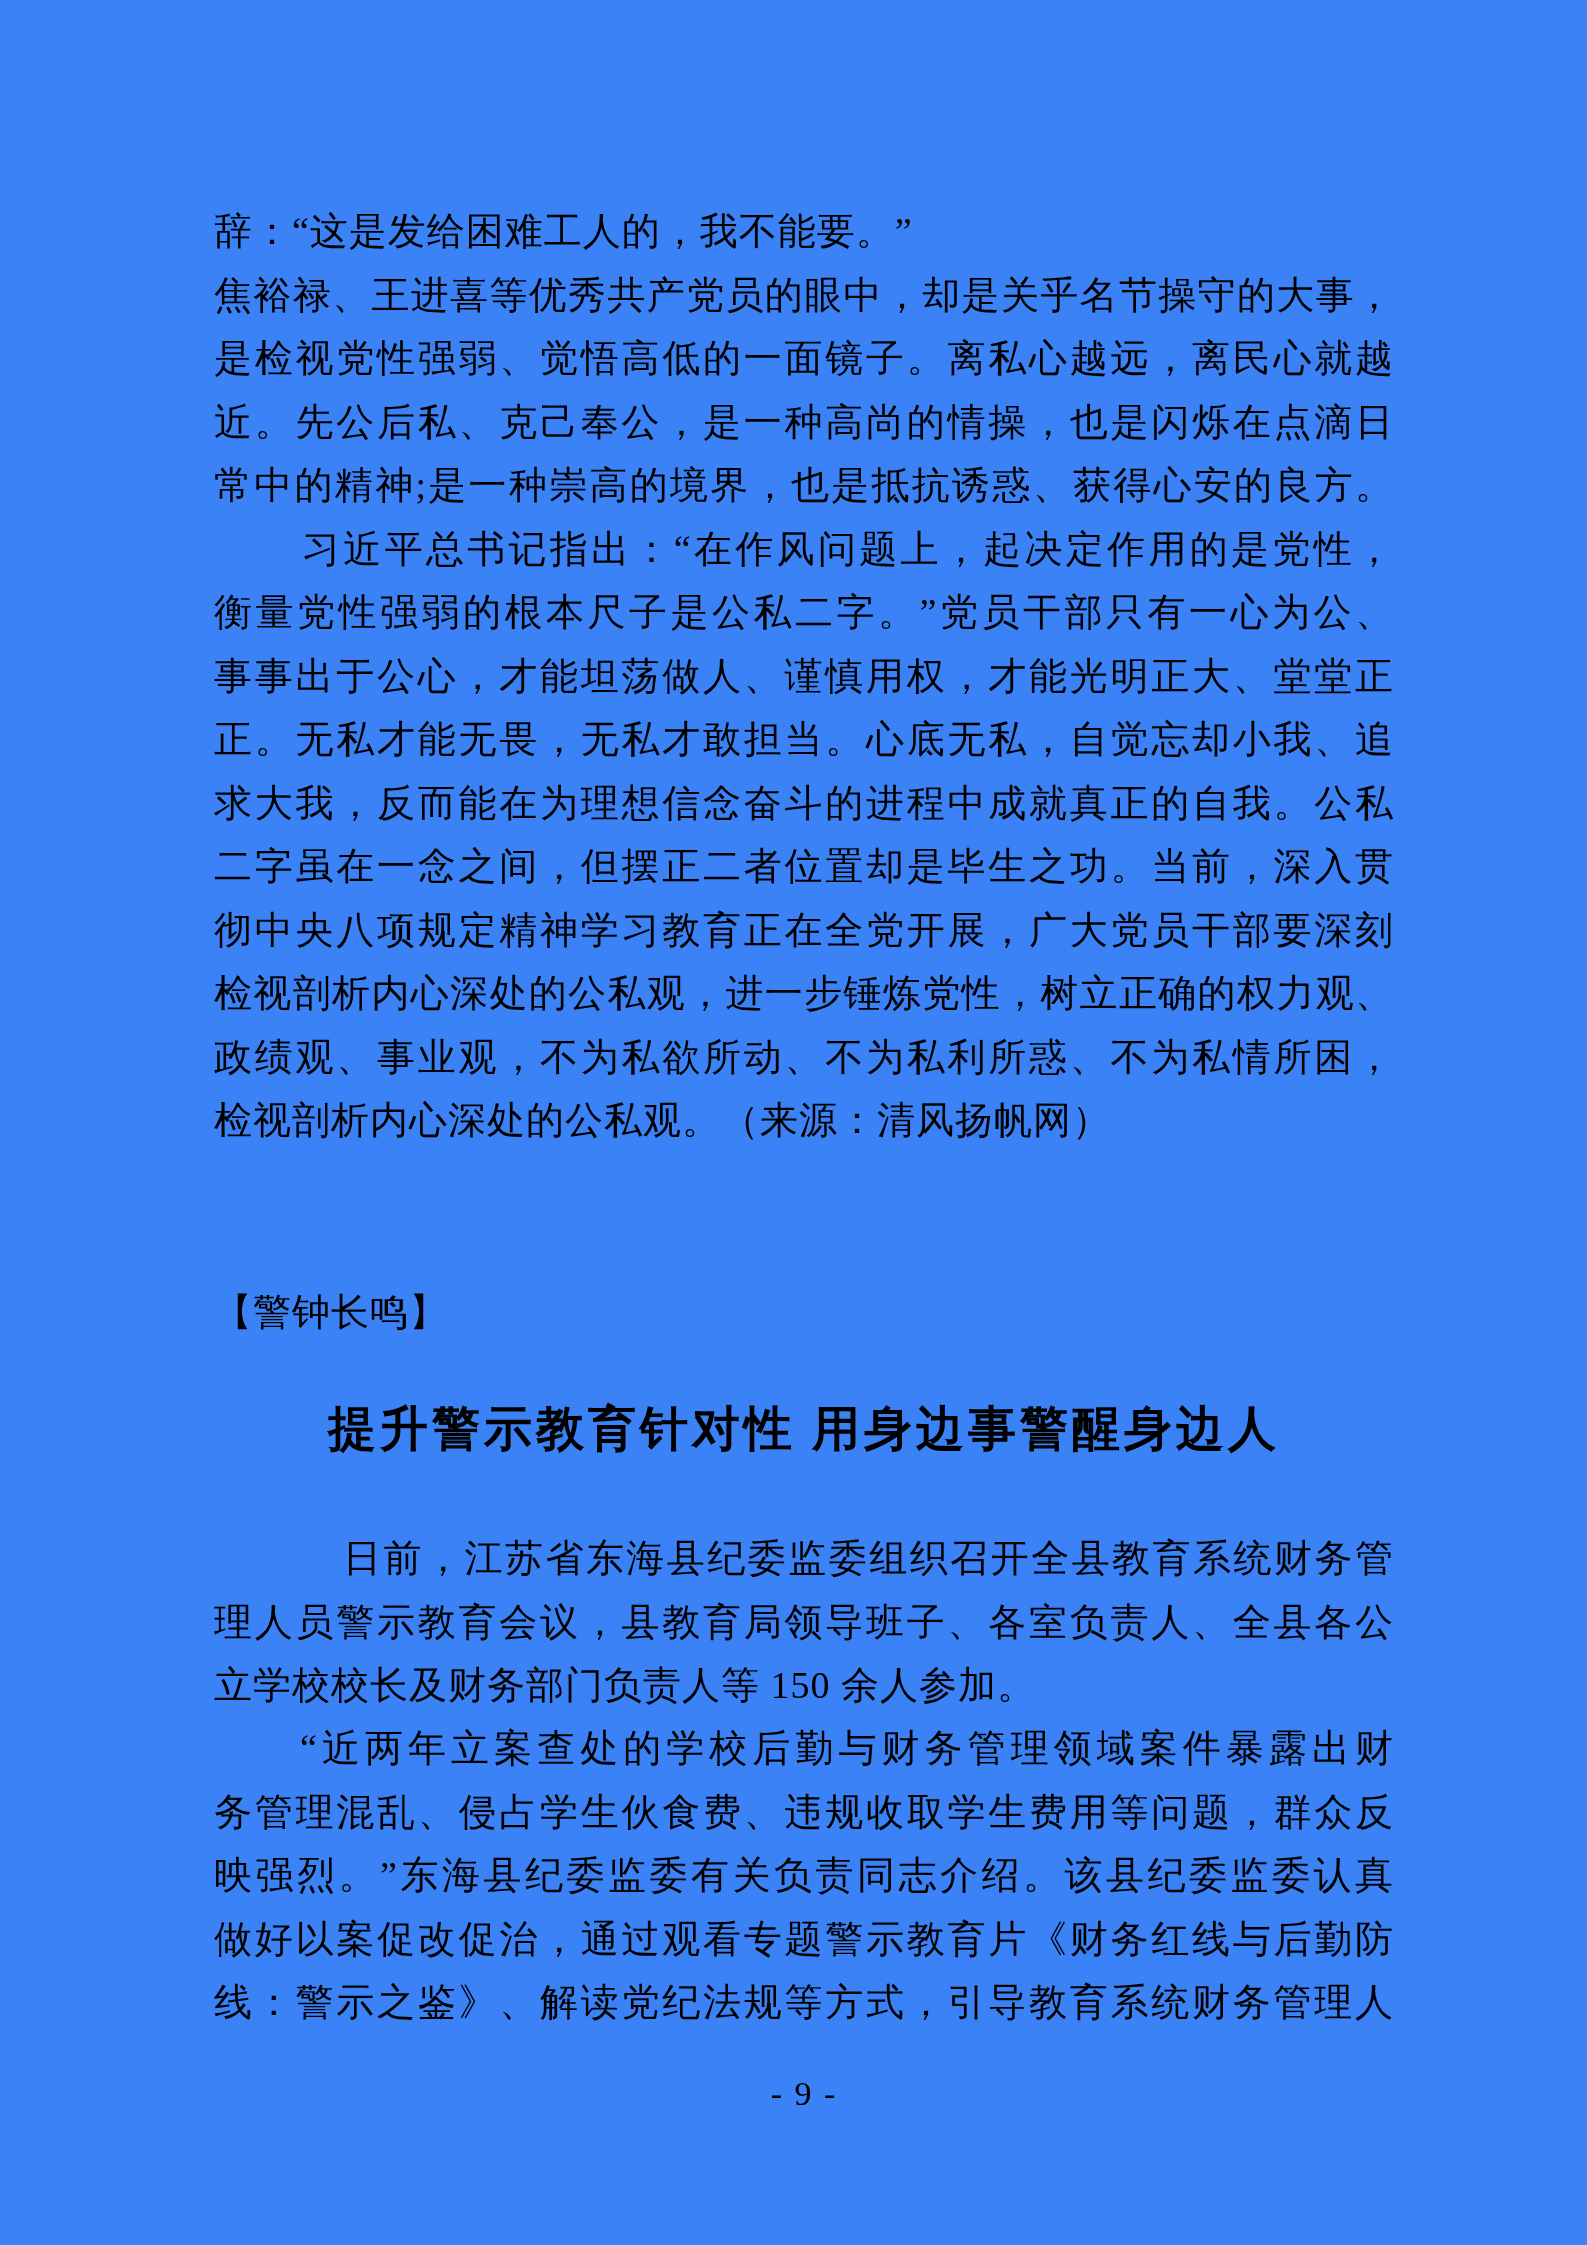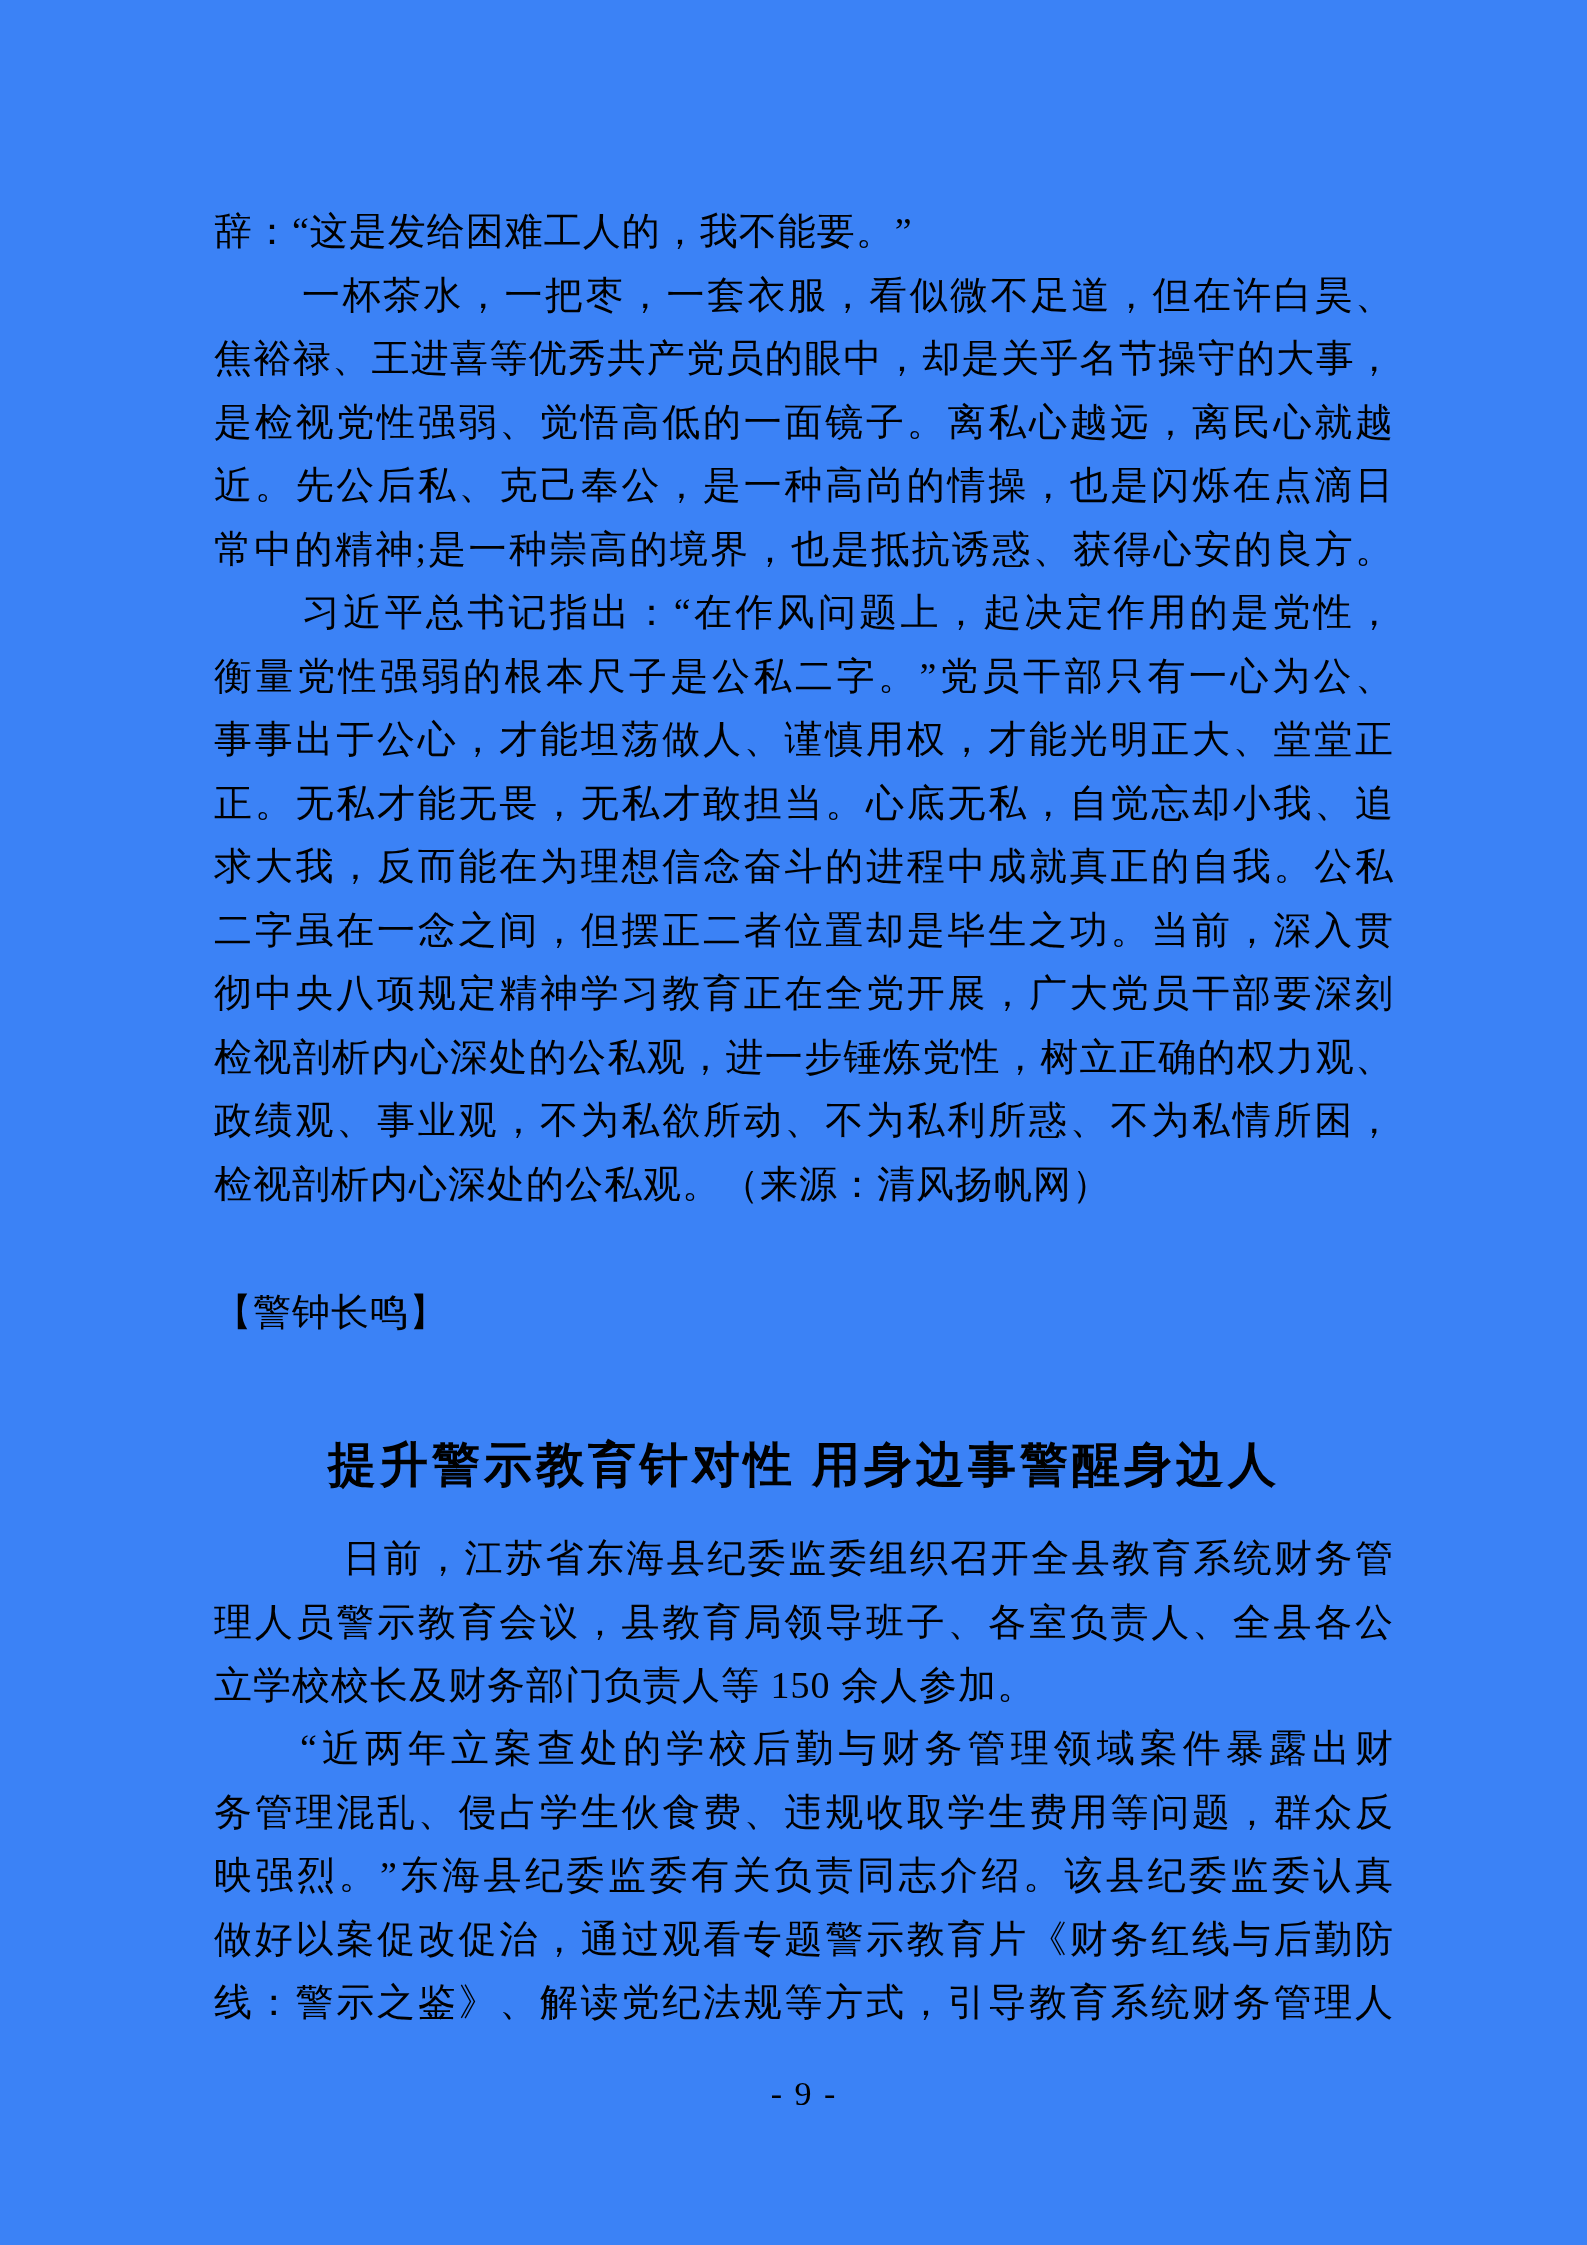--- a/index.html
+++ b/index.html
@@ -39,21 +39,21 @@
     text-align: justify;
     text-align-last: left;
   }
   .ind   { text-indent: 88px; }
   .ind-lg{ text-indent: 129px; }
   .ind-q { text-indent: 86px; }
 
   #body-block { top: 200px; }
   #section-heading-block { top: 1283px; font-family: Liberation Mono, monospace; }
   #article-title-block {
-    top: 1432px;
+    top: 1396px;
     text-align: center;
   }
   .article-title {
     font-size: 48px;
     font-weight: bold;
     letter-spacing: 4px;
     line-height: 66px;
   }
   #article-p1-block { top: 1527px; }
   #article-p2-block { top: 1717px; }
@@ -67,21 +67,20 @@
     letter-spacing: 2px;
   }
 </style>
 </head>
 <body>
 
 <div class="page">
 
   <div class="col" id="body-block">
     <div class="ln end">辞：“这是发给困难工人的，我不能要。”</div>
-    <div class="ln j ind">一杯茶水，一把枣，一套衣服，看似微不足道，但在许白昊、</div>
     <div class="ln j">焦裕禄、王进喜等优秀共产党员的眼中，却是关乎名节操守的大事，</div>
     <div class="ln j">是检视党性强弱、觉悟高低的一面镜子。离私心越远，离民心就越</div>
     <div class="ln j">近。先公后私、克己奉公，是一种高尚的情操，也是闪烁在点滴日</div>
     <div class="ln j">常中的精神;是一种崇高的境界，也是抵抗诱惑、获得心安的良方。</div>
     <div class="ln j ind">习近平总书记指出：“在作风问题上，起决定作用的是党性，</div>
     <div class="ln j">衡量党性强弱的根本尺子是公私二字。”党员干部只有一心为公、</div>
     <div class="ln j">事事出于公心，才能坦荡做人、谨慎用权，才能光明正大、堂堂正</div>
     <div class="ln j">正。无私才能无畏，无私才敢担当。心底无私，自觉忘却小我、追</div>
     <div class="ln j">求大我，反而能在为理想信念奋斗的进程中成就真正的自我。公私</div>
     <div class="ln j">二字虽在一念之间，但摆正二者位置却是毕生之功。当前，深入贯</div>

